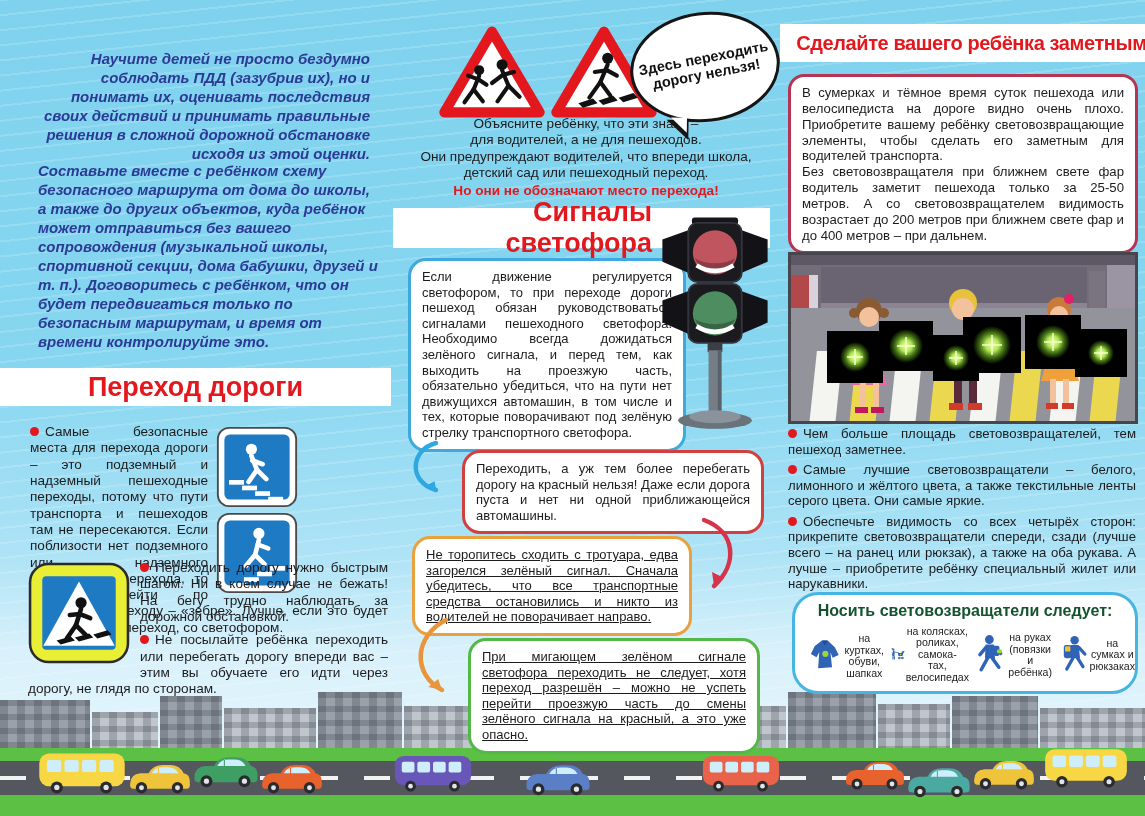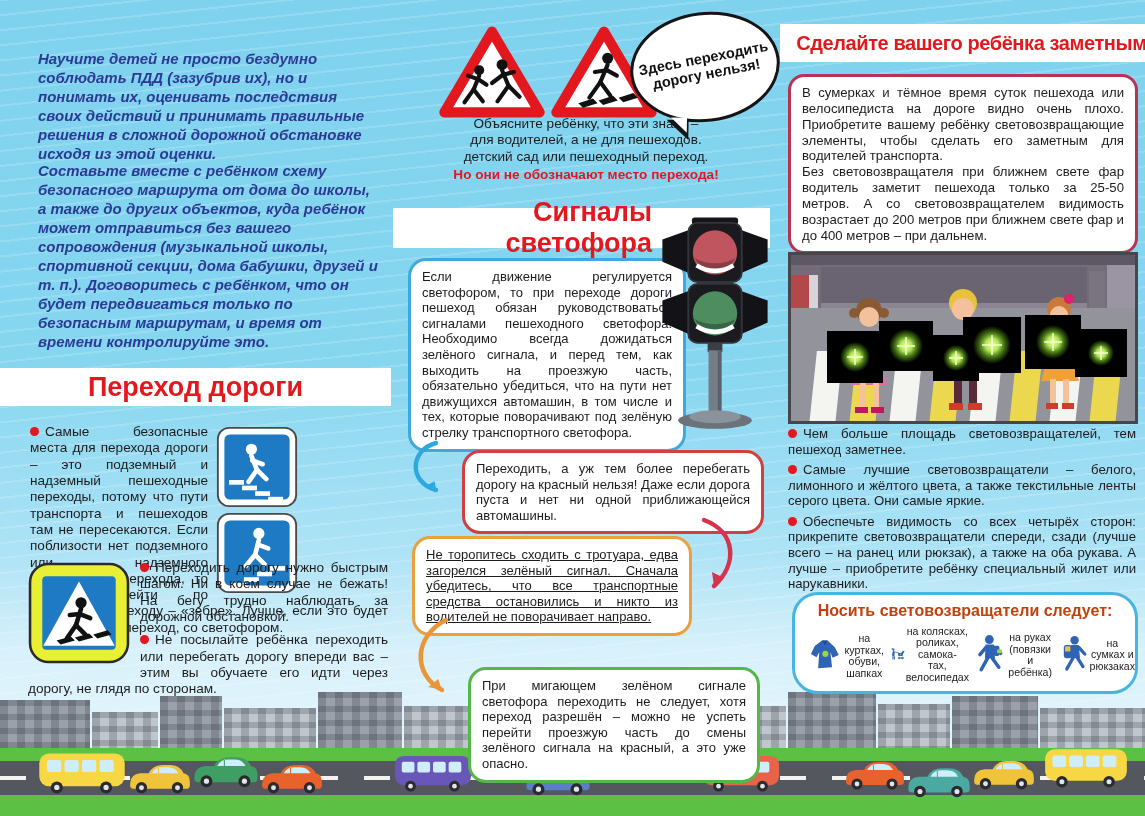--- a/index.html
+++ b/index.html
@@ -38,33 +38,33 @@
     transform:rotate(-4deg);color:#111;}
   .bubble:before{content:"";position:absolute;left:26px;bottom:-17px;width:0;height:0;
     border-left:22px solid transparent;border-top:20px solid #151515;transform:rotate(8deg);}
   .bubble:after{content:"";position:absolute;left:31px;bottom:-10px;width:0;height:0;
     border-left:16px solid transparent;border-top:15px solid #fff;transform:rotate(8deg);}
   .rbox{position:absolute;background:#fff;border-radius:18px;padding:8px 11px;
     font-size:13px;line-height:1.2;text-align:justify;z-index:5;}
   .box-blue{left:408px;top:258px;width:250px;border:3px solid #3fa9dc;}
   .box-red{left:462px;top:450px;width:274px;border:3px solid #d23f3f;}
   .box-orange{left:412px;top:536px;width:252px;border:3px solid #e8a13c;text-decoration:underline;}
-  .box-green{left:468px;top:667px;width:264px;border:3px solid #53b848;}
+  .box-green{left:468px;top:638px;width:264px;border:3px solid #53b848;text-decoration:underline;}
   .arrow{position:absolute;z-index:6;}
   
   .rpanel{position:absolute;left:788px;top:74px;width:322px;background:#fff;
     border:3px solid #b73352;border-radius:16px;padding:8px 11px;
     font-size:13.2px;line-height:1.2;text-align:justify;white-space:pre-line;z-index:5;}
   .night{position:absolute;left:788px;top:252px;width:344px;height:166px;
     border:3px solid #47464c;z-index:5;background:#736d7a;}
   .rbullets{position:absolute;left:788px;top:426px;width:348px;z-index:5;}
   .rbullets p{margin:0 0 5px 0;font-size:13.2px;line-height:1.18;text-align:justify;}
   .wearbox{position:absolute;left:792px;top:592px;width:316px;background:#fff;
     border:3px solid #47b5e2;border-radius:26px;padding:7px 12px 8px 12px;z-index:5;}
-  .wearbox h3{margin:0 0 4px 0;color:#c2410c;font-size:16px;text-align:center;}
+  .wearbox h3{margin:0 0 4px 0;color:#14532d;font-size:16px;text-align:center;}
   .wear-row{display:flex;justify-content:space-between;align-items:flex-end;gap:4px;}
   .wear-item{display:flex;flex-direction:row;align-items:center;width:25%;}
   .wear-item .cap{font-size:10.6px;line-height:1.08;text-align:center;white-space:pre-line;margin-top:2px;}
   
   .city{position:absolute;left:0;bottom:0;width:1145px;height:130px;z-index:1;}
   .bld{position:absolute;background-image:
       repeating-linear-gradient(90deg, rgba(40,45,55,.22) 0 8px, transparent 8px 17px),
       repeating-linear-gradient(180deg, rgba(40,45,55,.22) 0 6px, transparent 6px 14px);}
   .toneA{background-color:#9aa1aa;}
   .toneB{background-color:#c0c6cd;}
@@ -199,21 +199,21 @@
     <rect x="42" y="11" width="13" height="11" rx="2" fill="#cfeefb"></rect>
     <rect x="58" y="11" width="13" height="11" rx="2" fill="#cfeefb"></rect>
     <circle cx="19" cy="36" r="5.5" fill="#2b2b2e"></circle>
           <circle cx="19" cy="36" r="2.4" fill="#dfe5ea"></circle>
     <circle cx="64" cy="36" r="5.5" fill="#2b2b2e"></circle>
           <circle cx="64" cy="36" r="2.4" fill="#dfe5ea"></circle>
   </svg>
       </div>
   </div>
 
-  <p class="intro" style="left:38px;top:34px;width:332px;">Научите детей не просто бездумно соблюдать ПДД (зазубрив их), но и понимать их, оценивать последствия своих действий и принимать правильные решения в сложной дорожной обстановке исходя из этой оценки.</p>
+  <p class="intro" style="left:38px;top:34px;width:332px;text-align:right;">Научите детей не просто бездумно соблюдать ПДД (зазубрив их), но и понимать их, оценивать последствия своих действий и принимать правильные решения в сложной дорожной обстановке исходя из этой оценки.</p>
   <p class="intro" style="left:38px;top:146px;width:344px;">Составьте вместе с ребёнком схему безопасного маршрута от дома до школы, а также до других объектов, куда ребёнок может отправиться без вашего сопровождения (музыкальной школы, спортивной секции, дома бабушки, друзей и т. п.). Договоритесь с ребёнком, что он будет передвигаться только по безопасным маршрутам, и время от времени контролируйте это.</p>
 
   <div class="banner banner-left">
     <h2>Переход дороги</h2>
   </div>
 
   <div class="wrap-block body-txt" style="left:30px;top:424px;width:358px;">
     <span class="fl-r" style="width:172px;">
       <svg class="sign-sq" viewBox="0 0 88 88" style="margin-right:6px;">
         <rect x="2" y="2" width="84" height="84" rx="12" fill="#fff" stroke="#4a4a4a" stroke-width="2"></rect>
@@ -300,20 +300,21 @@
     </g>
   </svg>
 
   <div class="bubble">
     <div class="bubble-txt">Здесь переходить дорогу нельзя!</div>
   </div>
 
   <div class="explain">
     <div>Объясните ребёнку, что эти знаки –</div>
     <div>для водителей, а не для пешеходов.</div>
+    <div>Они предупреждают водителей, что впереди школа,</div>
     <div>детский сад или пешеходный переход.</div>
     <div class="bold-red">Но они не обозначают место перехода!</div>
   </div>
 
   <div class="banner banner-mid">
     <h2>Сигналы светофора</h2>
   </div>
 
   <svg class="tl" viewBox="0 0 130 235">
     <rect x="40" y="2" width="50" height="8" rx="3" fill="#15151a"></rect>

